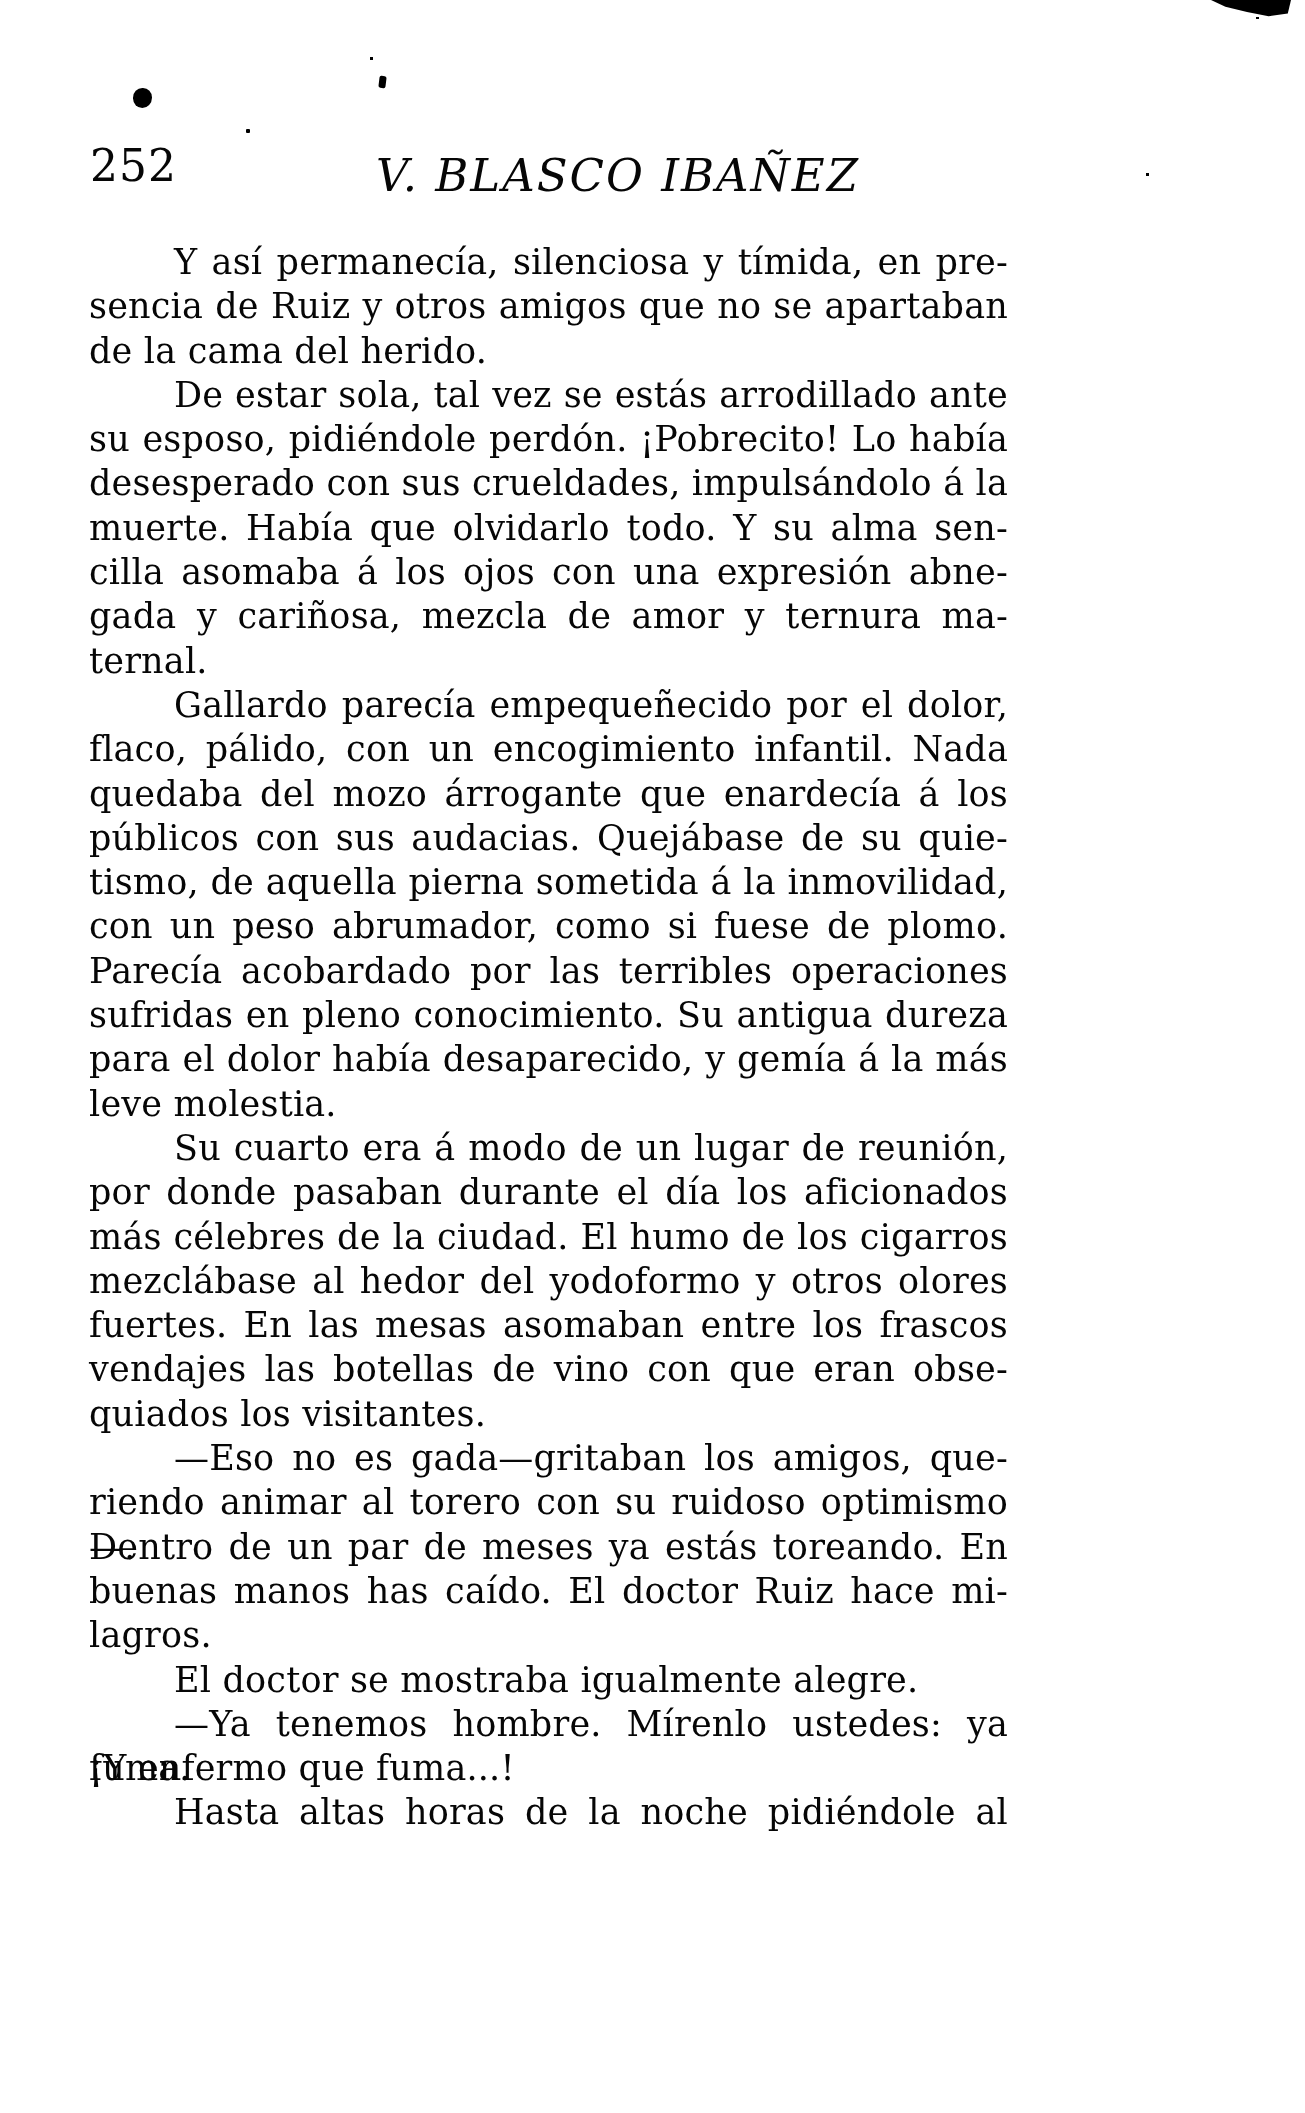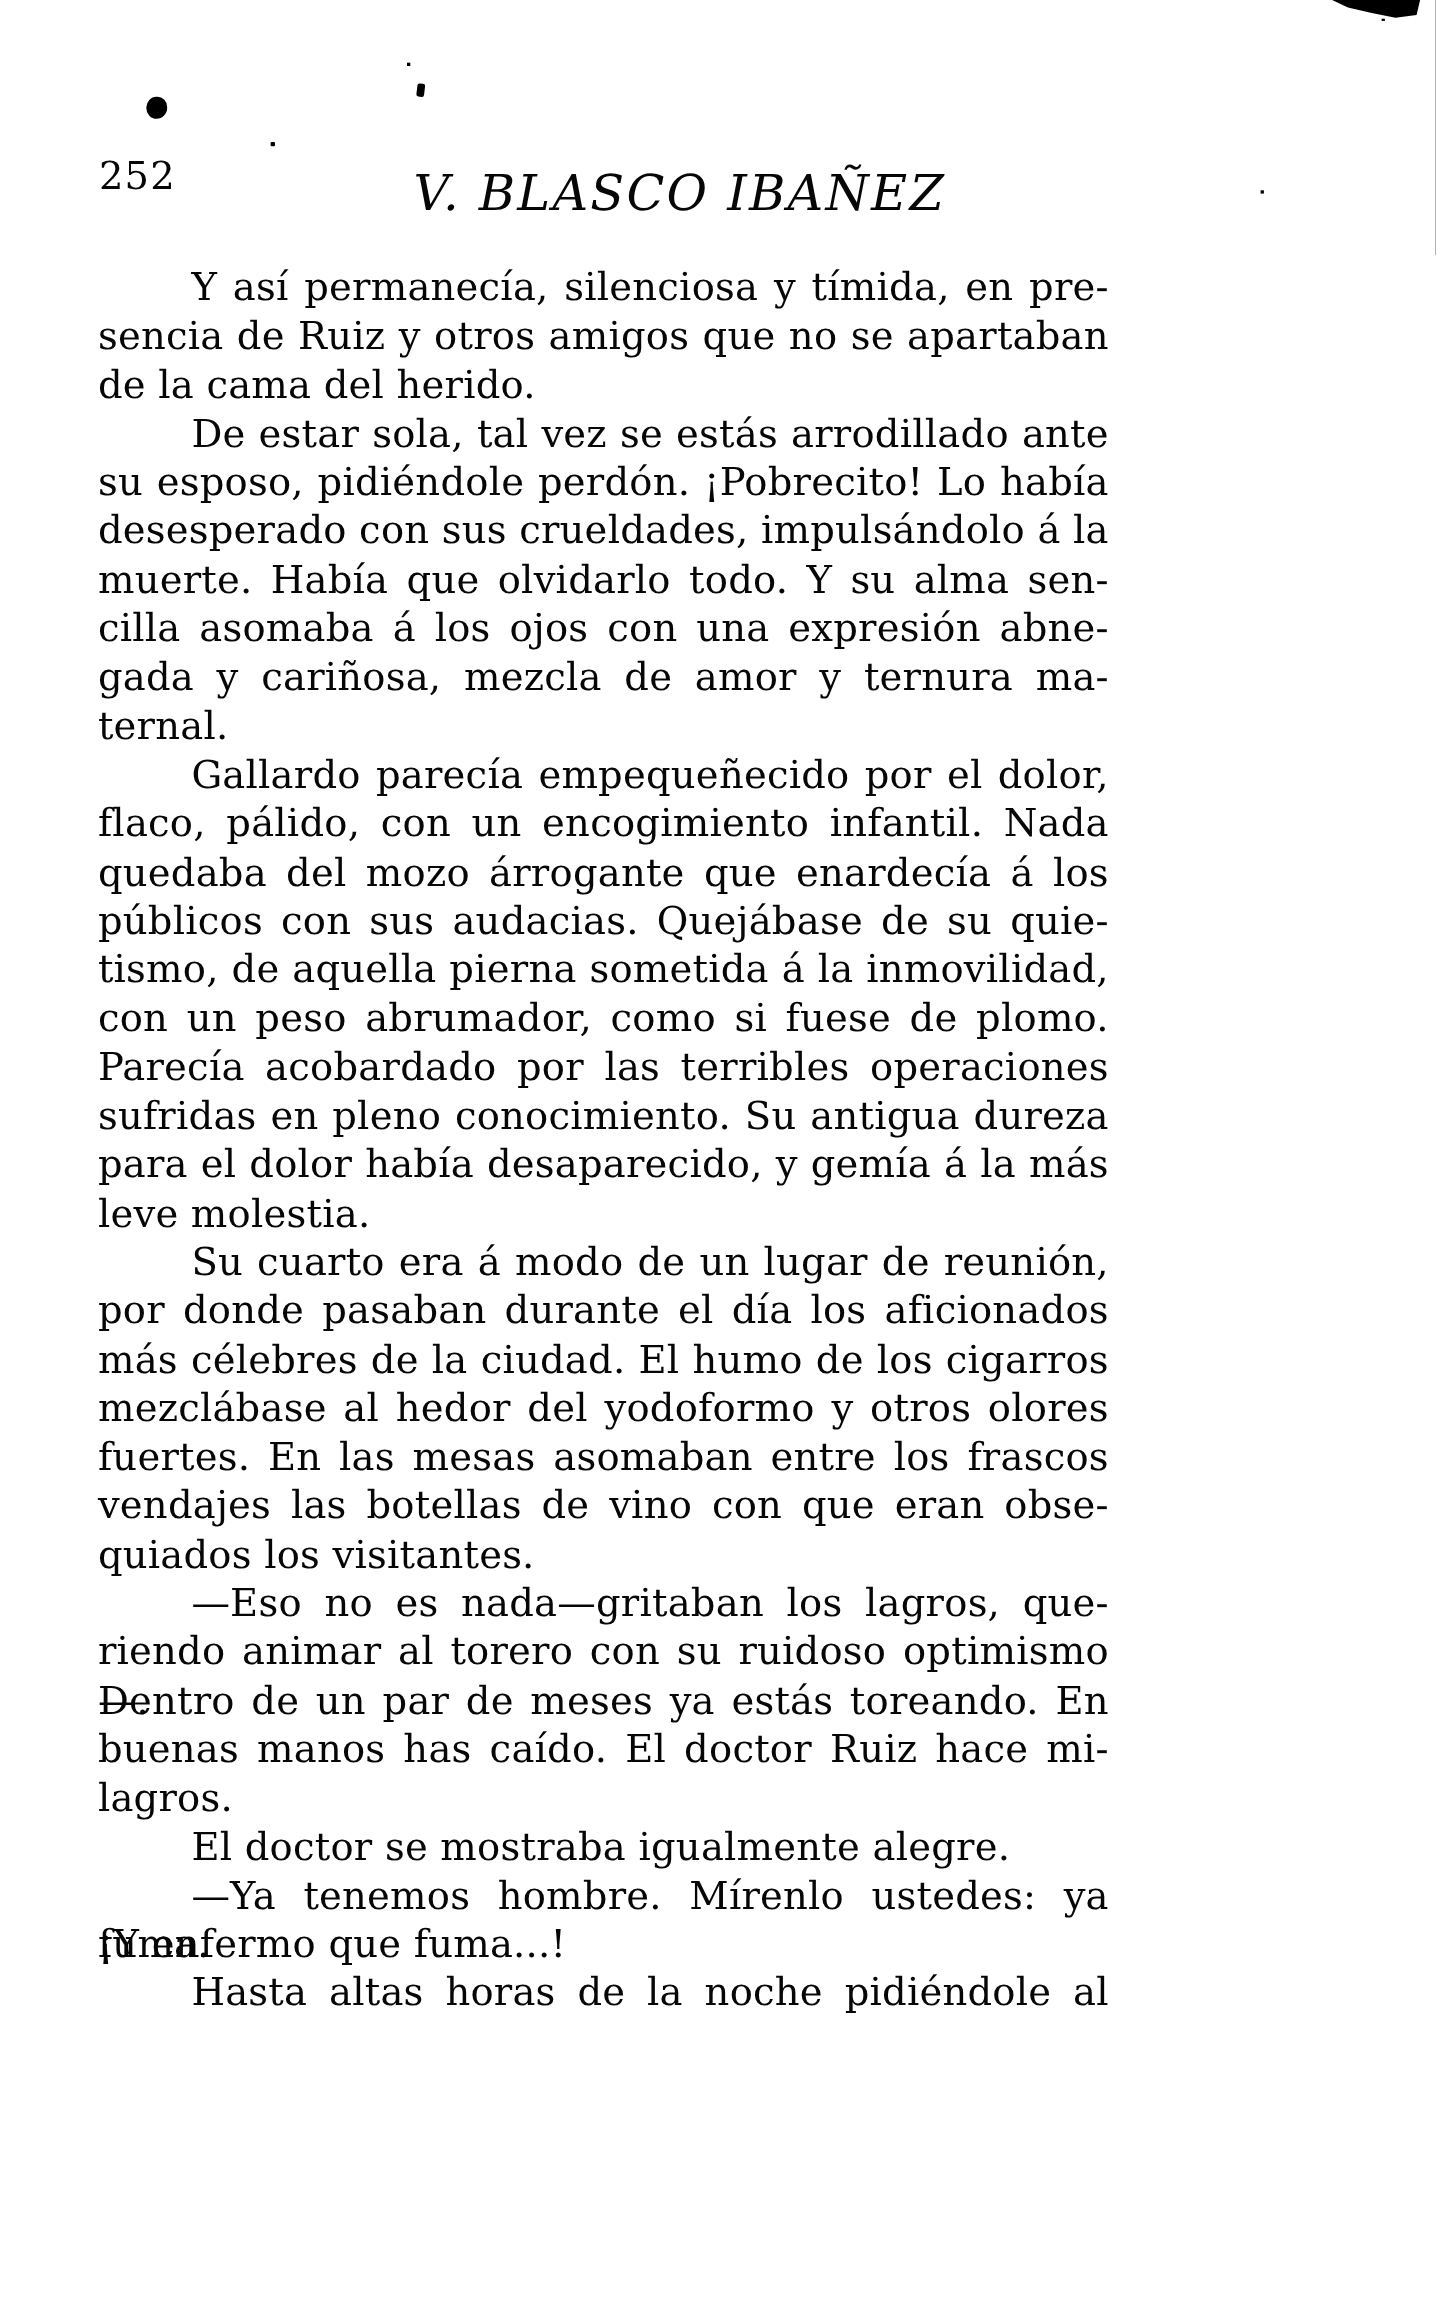--- a/index.html
+++ b/index.html
@@ -7,21 +7,21 @@
     position:relative;
     width:1305px;height:2113px;
     background:#ffffff;
     font-family:"DejaVu Serif","Liberation Serif",serif;
     color:#060606;
     overflow:hidden;
   }
   
   .pagenum{
     position:absolute;left:90px;top:144px;
-    font-size:35px;line-height:1;
+    font-size:44px;line-height:1;
     letter-spacing:1px;
   }
   .runhead{
     position:absolute;left:376px;top:153px;
     font-size:45px;line-height:1;
     font-style:italic;letter-spacing:2px;
     white-space:nowrap;
   }
   
   .textblock{
@@ -91,21 +91,21 @@
     <div class="ln end">leve molestia.</div>
 
     <div class="ln first">Su cuarto era á modo de un lugar de reunión,</div>
     <div class="ln">por donde pasaban durante el día los aficionados</div>
     <div class="ln">más célebres de la ciudad. El humo de los cigarros</div>
     <div class="ln">mezclábase al hedor del yodoformo y otros olores</div>
     <div class="ln">fuertes. En las mesas asomaban entre los frascos</div>
     <div class="ln">vendajes las botellas de vino con que eran obse-</div>
     <div class="ln end">quiados los visitantes.</div>
 
-    <div class="ln first">—Eso no es nada—gritaban los lagros, que-</div>
+    <div class="ln first">—Eso no es gada—gritaban los amigos, que-</div>
     <div class="ln">riendo animar al torero con su ruidoso optimismo—.</div>
     <div class="ln">Dentro de un par de meses ya estás toreando. En</div>
     <div class="ln">buenas manos has caído. El doctor Ruiz hace mi-</div>
     <div class="ln end">lagros.</div>
 
     <div class="ln first end">El doctor se mostraba igualmente alegre.</div>
 
     <div class="ln first">—Ya tenemos hombre. Mírenlo ustedes: ya fuma.</div>
     <div class="ln end">¡Y enfermo que fuma...!</div>
 

